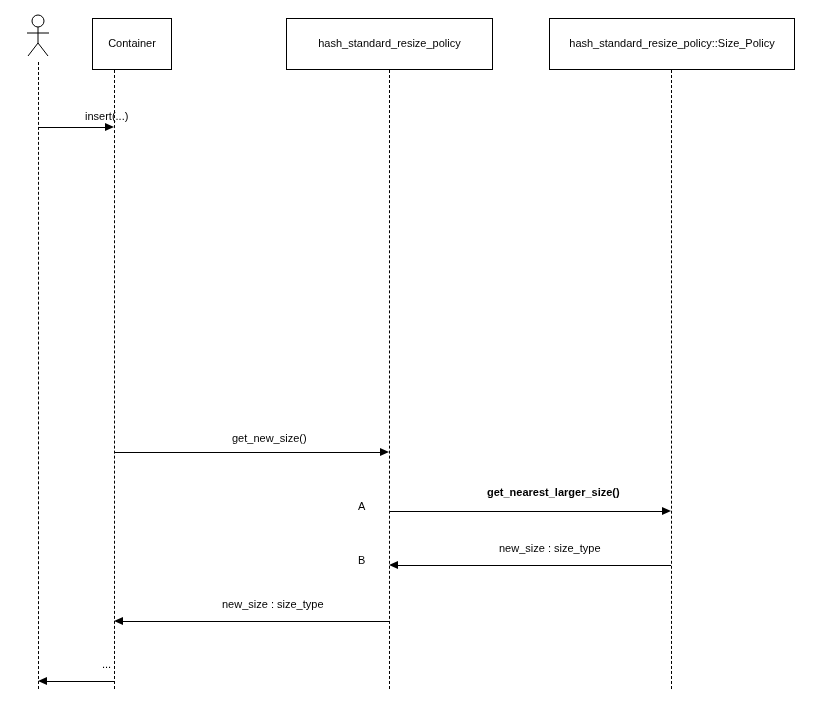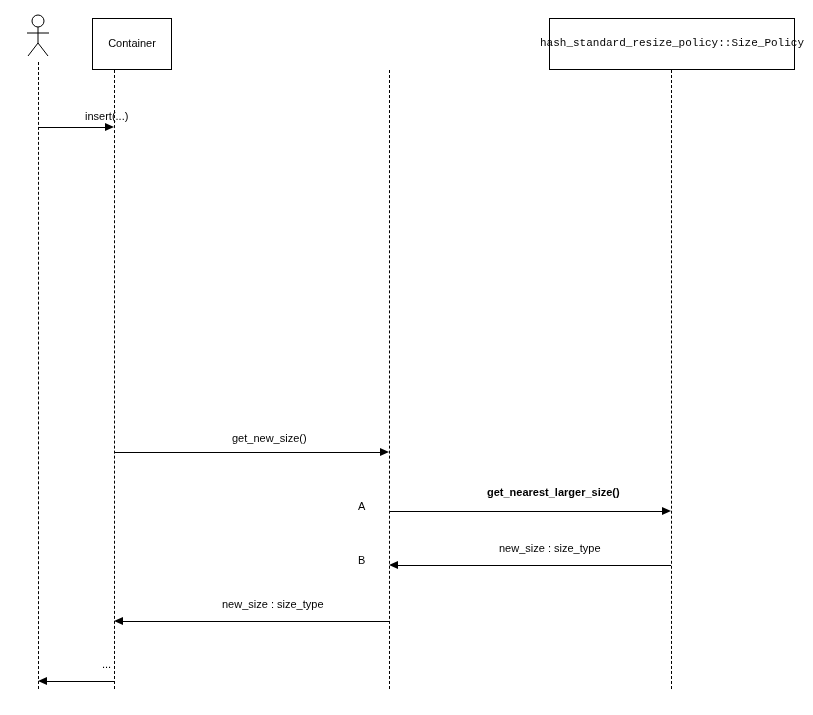--- a/index.html
+++ b/index.html
@@ -83,22 +83,25 @@
       <line x1="5" y1="19" x2="27" y2="19" stroke="#000000" stroke-width="1"></line>
       <line x1="16" y1="29" x2="6" y2="42" stroke="#000000" stroke-width="1"></line>
       <line x1="16" y1="29" x2="26" y2="42" stroke="#000000" stroke-width="1"></line>
     </svg>
   </div>
 
   <div class="lifeline-box" style="left:76px; top:18px; width:80px; height:52px;margin-left:16px;">
     <span>Container</span>
   </div>
 
+  <div class="lifeline-box" style="left:286px; top:18px; width:207px; height:52px;">
+    <span>hash_standard_resize_policy</span>
+  </div>
 
-  <div class="lifeline-box" style="left:549px; top:18px; width:246px; height:52px;font-family:Liberation Mono, monospace;">
+  <div class="lifeline-box" style="left:549px; top:18px; width:246px; height:52px;">
     <span>hash_standard_resize_policy::Size_Policy</span>
   </div>
 
   <div class="lifeline-dash" style="left:38px; top:62px; height:627px;"></div>
   <div class="lifeline-dash" style="left:114px; top:70px; height:619px;"></div>
   <div class="lifeline-dash" style="left:389px; top:70px; height:619px;"></div>
   <div class="lifeline-dash" style="left:671px; top:70px; height:619px;"></div>
 
   <div class="msg-line" style="left:38px; top:127px; width:67px;"></div>
   <div class="arrow-head arrow-right" style="left:105px; top:123px;"></div>

